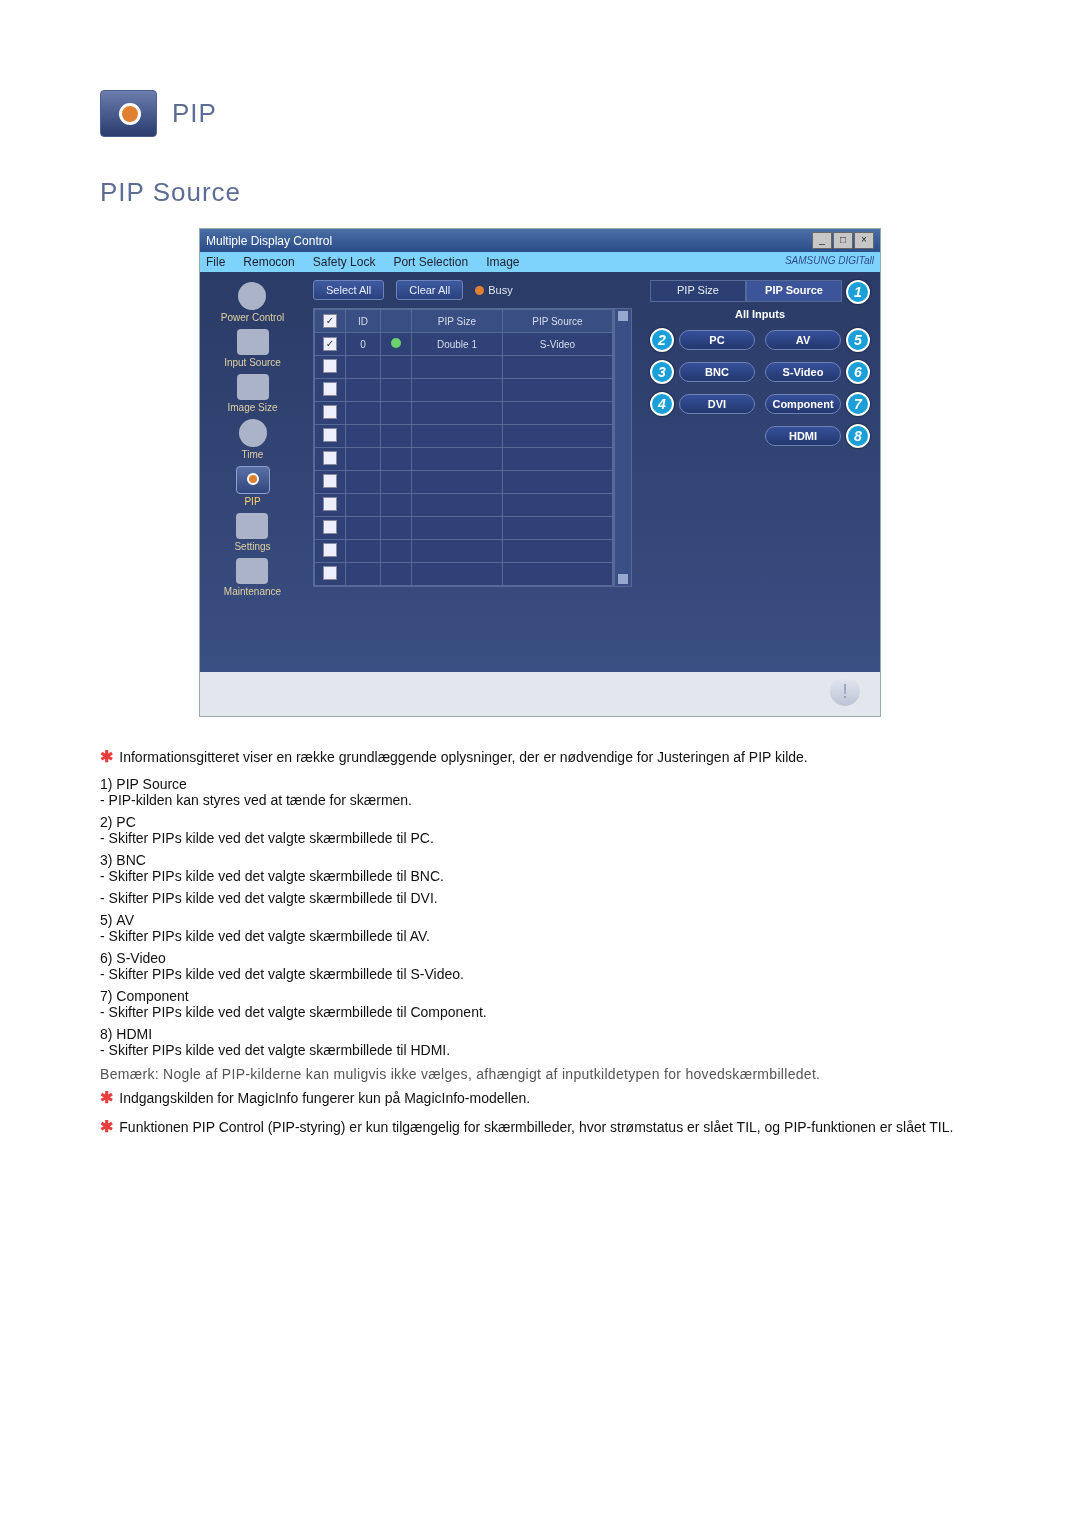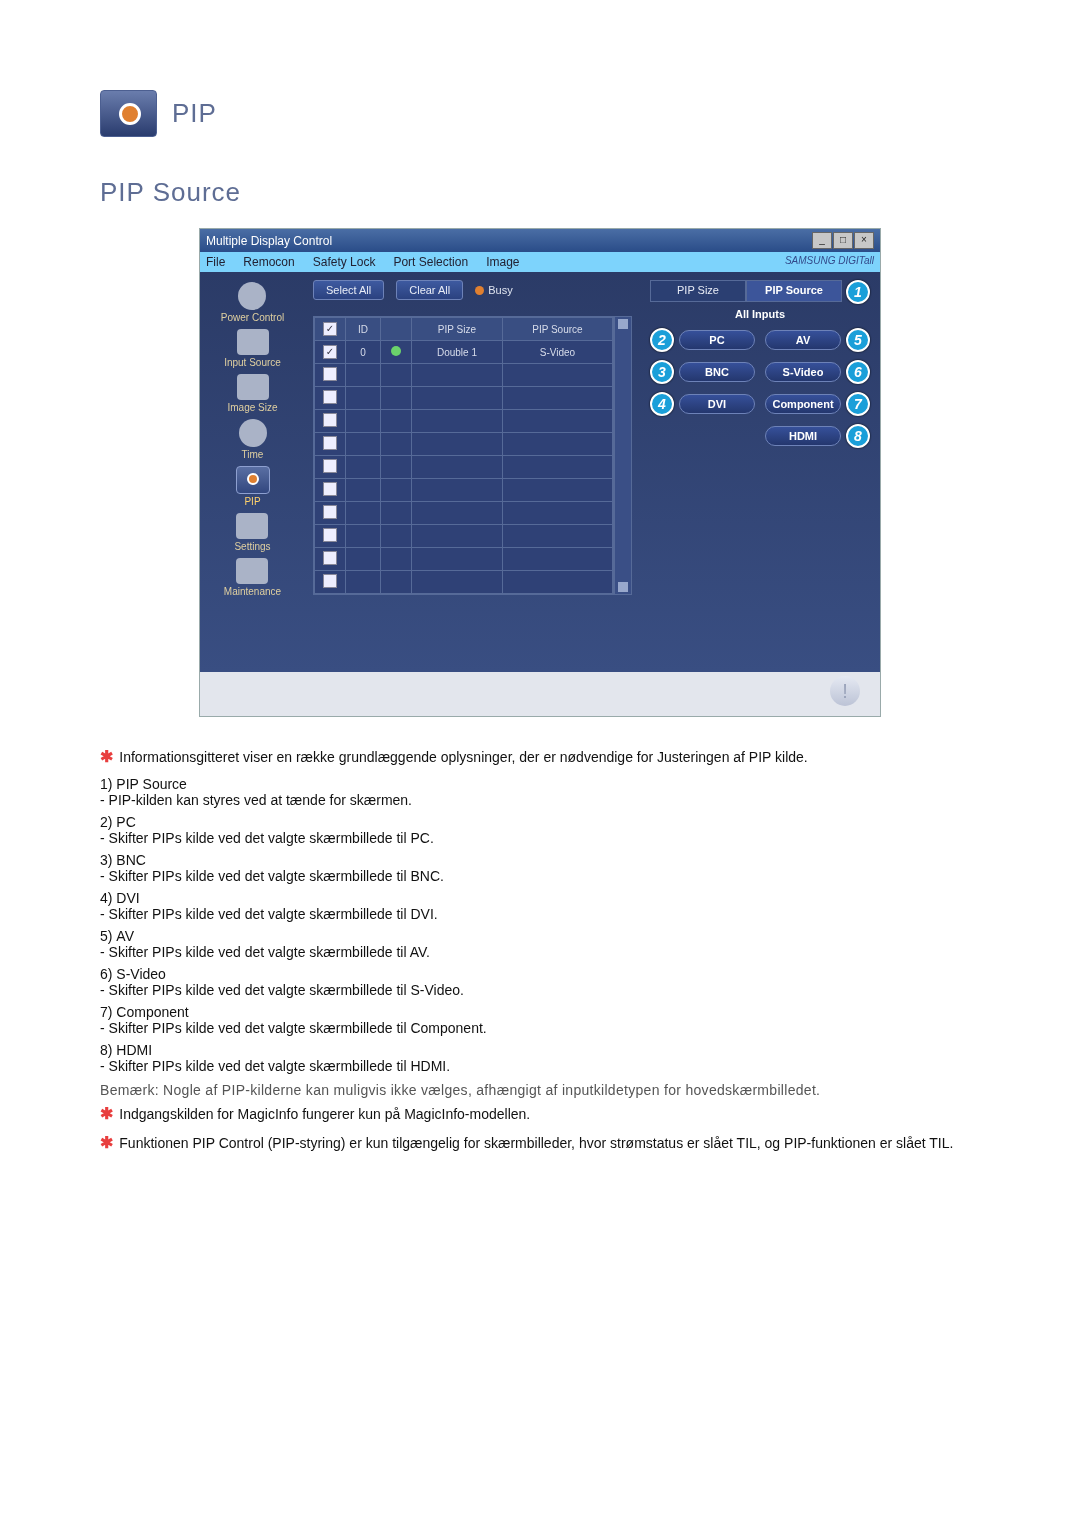--- a/index.html
+++ b/index.html
@@ -144,21 +144,21 @@
     top:6px;left:10px;
   }
   .center {
     flex: 1;
     padding: 8px;
   }
   .toolbar {
     display: flex;
     align-items: center;
     gap: 12px;
-    margin-bottom: 16px;
+    margin-bottom: 8px;
   }
   .tool-btn {
     background: linear-gradient(#3e5aa0, #2b4280);
     color: #e8ecf6;
     font-size: 11px;
     padding: 3px 12px;
     border: 1px solid #6d82b8;
     border-radius: 3px;
     cursor: pointer;
   }
@@ -572,21 +572,20 @@
       </div>
       <div class="li">
         <div class="head"><span>2)</span>&nbsp;<span>PC</span></div>
         <div class="sub">- Skifter PIPs kilde ved det valgte skærmbillede til PC.</div>
       </div>
       <div class="li">
         <div class="head"><span>3)</span>&nbsp;<span>BNC</span></div>
         <div class="sub">- Skifter PIPs kilde ved det valgte skærmbillede til BNC.</div>
       </div>
       <div class="li">
-        <div class="head"><span>4)</span>&nbsp;<span>DVI</span></div>
         <div class="sub">- Skifter PIPs kilde ved det valgte skærmbillede til DVI.</div>
       </div>
       <div class="li">
         <div class="head"><span>5)</span>&nbsp;<span>AV</span></div>
         <div class="sub">- Skifter PIPs kilde ved det valgte skærmbillede til AV.</div>
       </div>
       <div class="li">
         <div class="head"><span>6)</span>&nbsp;<span>S-Video</span></div>
         <div class="sub">- Skifter PIPs kilde ved det valgte skærmbillede til S-Video.</div>
       </div>

